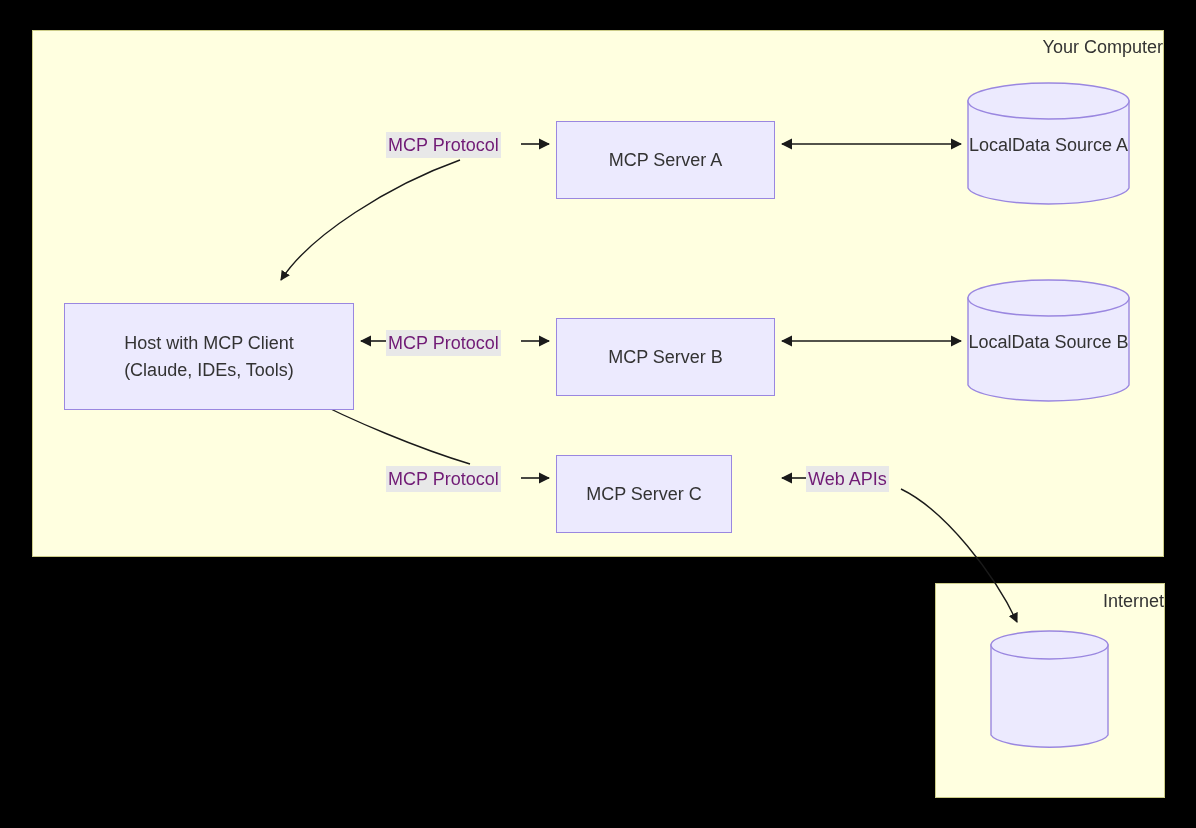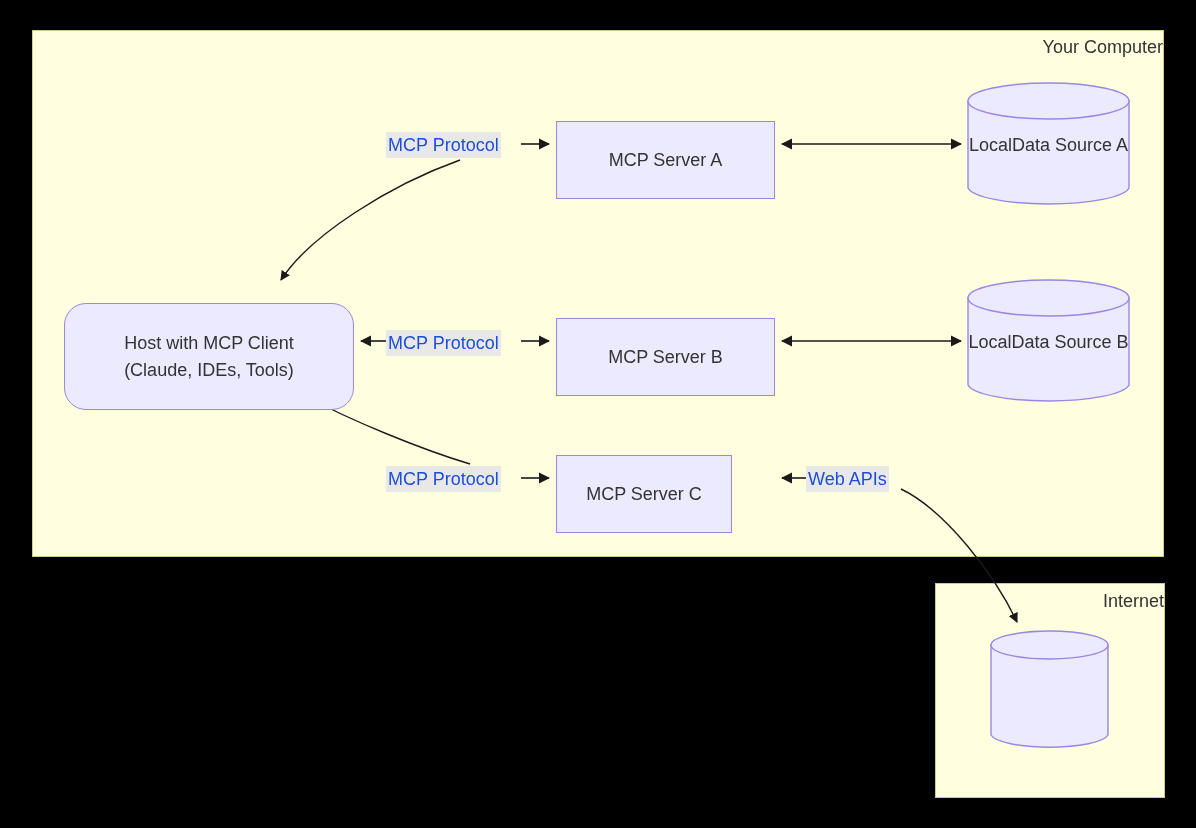--- a/index.html
+++ b/index.html
@@ -49,21 +49,21 @@
     flex-direction: column;
     align-items: center;
     justify-content: center;
     color: #333333;
     font-size: 18px;
     line-height: 1.45;
     text-align: center;
     margin-top: 16px;
   }
 
-  #node-host       { left: 64px;  top: 287px; width: 290px; height: 107px; border-radius: 22px; }
+  #node-host       { left: 64px;  top: 287px; width: 290px; height: 107px; }
   #node-server-a   { left: 556px; top: 105px; width: 219px; height: 78px; }
   #node-server-b   { left: 556px; top: 302px; width: 219px; height: 78px; }
   #node-server-c   { left: 556px; top: 439px; width: 176px; height: 78px; }
 
   
   .node-cyl {
     position: absolute;
     color: #333333;
     font-size: 18px;
     line-height: 1.45;
@@ -80,21 +80,21 @@
     justify-content: center;
   }
   #node-ds-a   { left: 967px; top: 82px;  width: 163px; height: 125px; }
   #node-ds-b   { left: 967px; top: 279px; width: 163px; height: 125px; }
   #node-remote { left: 990px; top: 630px; width: 119px; height: 120px; }
 
   
   .edge-label {
     position: absolute;
     background: #E8E8E8;
-    color: #1d4ed8;
+    color: #701a75;
     font-size: 18px;
     line-height: 1;
     padding: 4px 2px;
     white-space: nowrap;
   }
   #label-proto-a { left: 386px; top: 132px; }
   #label-proto-b { left: 386px; top: 330px; }
   #label-proto-c { left: 386px; top: 466px; }
   #label-webapi  { left: 806px; top: 466px; }
 

